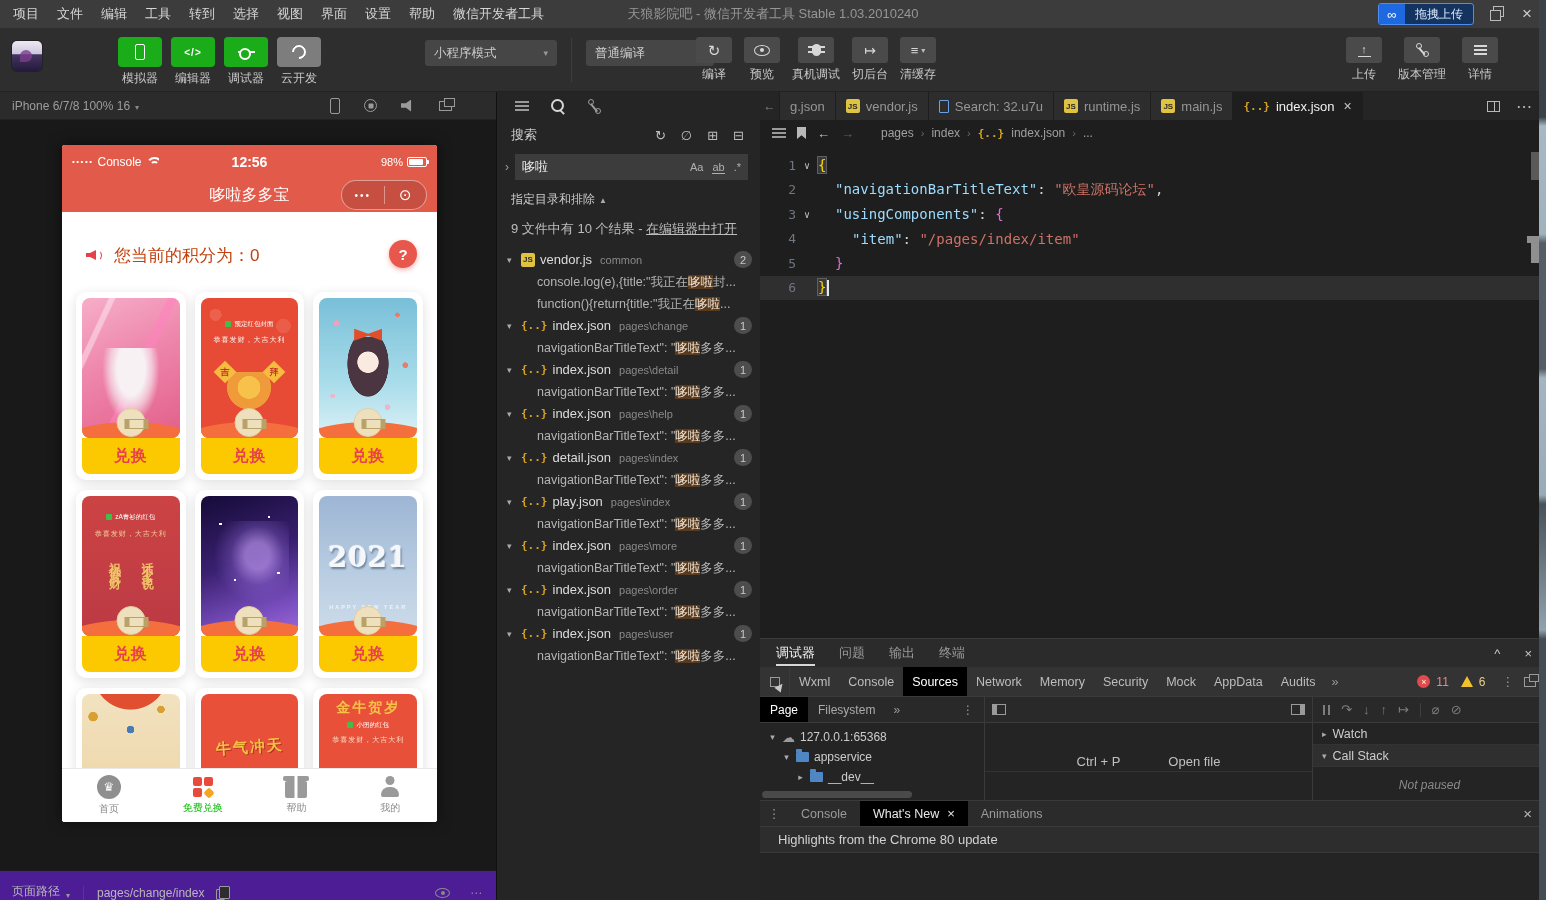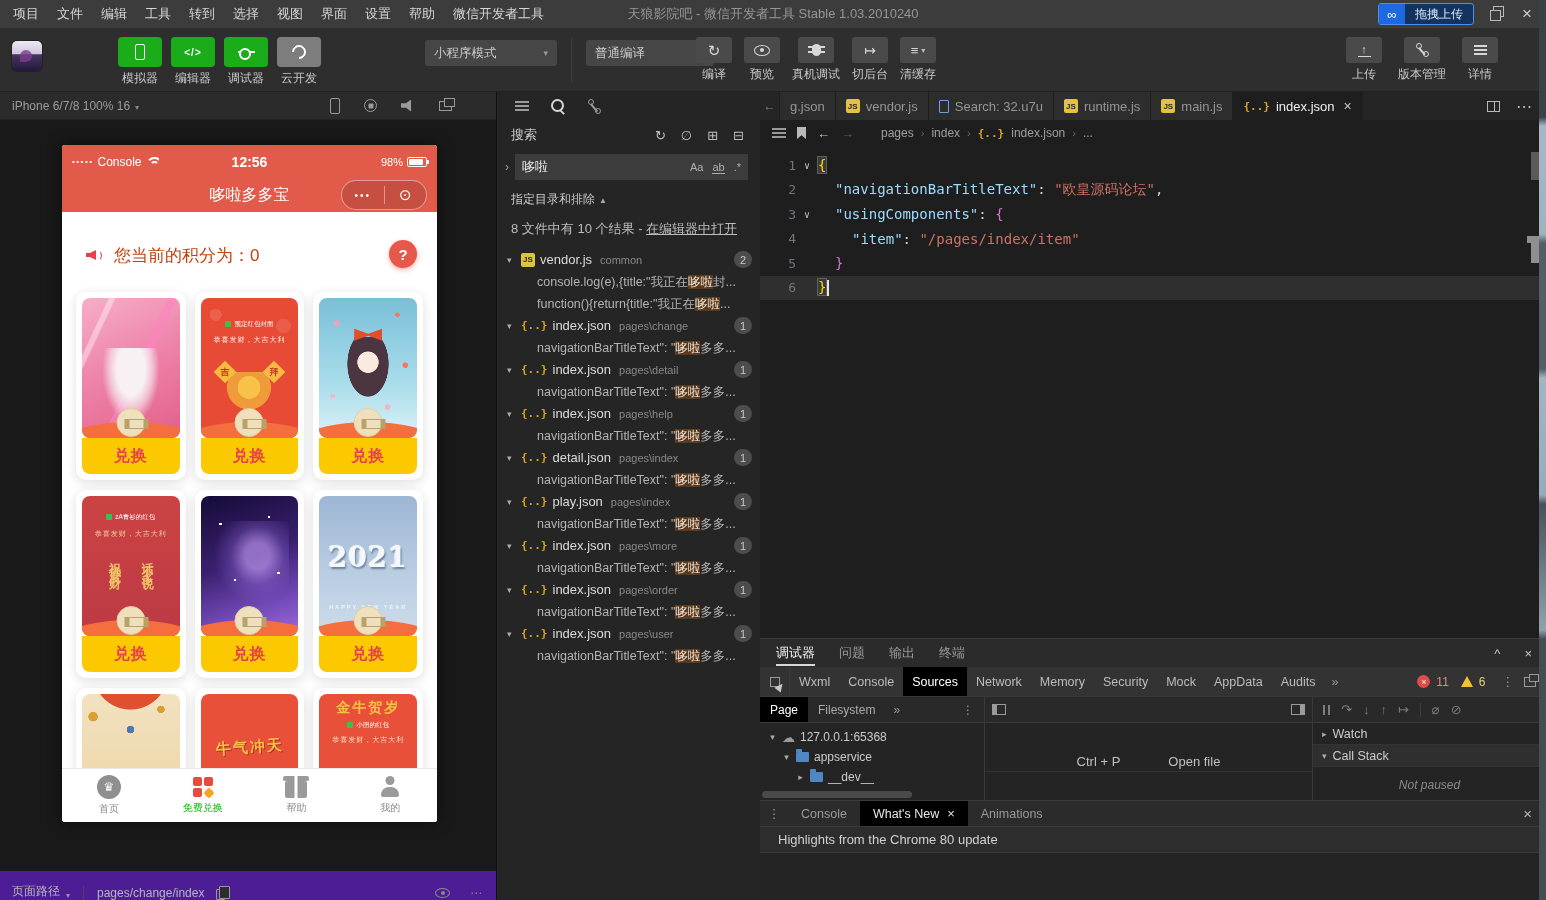--- a/index.html
+++ b/index.html
@@ -606,21 +606,21 @@
           <span>Aa</span>
           <span class="ww">ab</span>
           <span>.*</span>
         </div>
       </div>
     </div>
     <div class="dir-filter">
       <span>指定目录和排除</span><span class="up">▲</span>
     </div>
     <div class="summary">
-      <span>8 文件中有 10 个结果 - </span><a>在编辑器中打开</a>
+      <span>9 文件中有 10 个结果 - </span><a>在编辑器中打开</a>
     </div>
     <div id="search-results" class="results">
         <div class="res-file">
           <span class="chev">▾</span>
           <span class="i-js">JS</span>
           <span class="name">vendor.js</span>
           <span class="path">common</span>
           <span class="badge">2</span>
         </div>
         <div class="res-match"><span>console.log(e),{title:"我正在</span><span class="hl">哆啦</span><span>封...</span></div>

